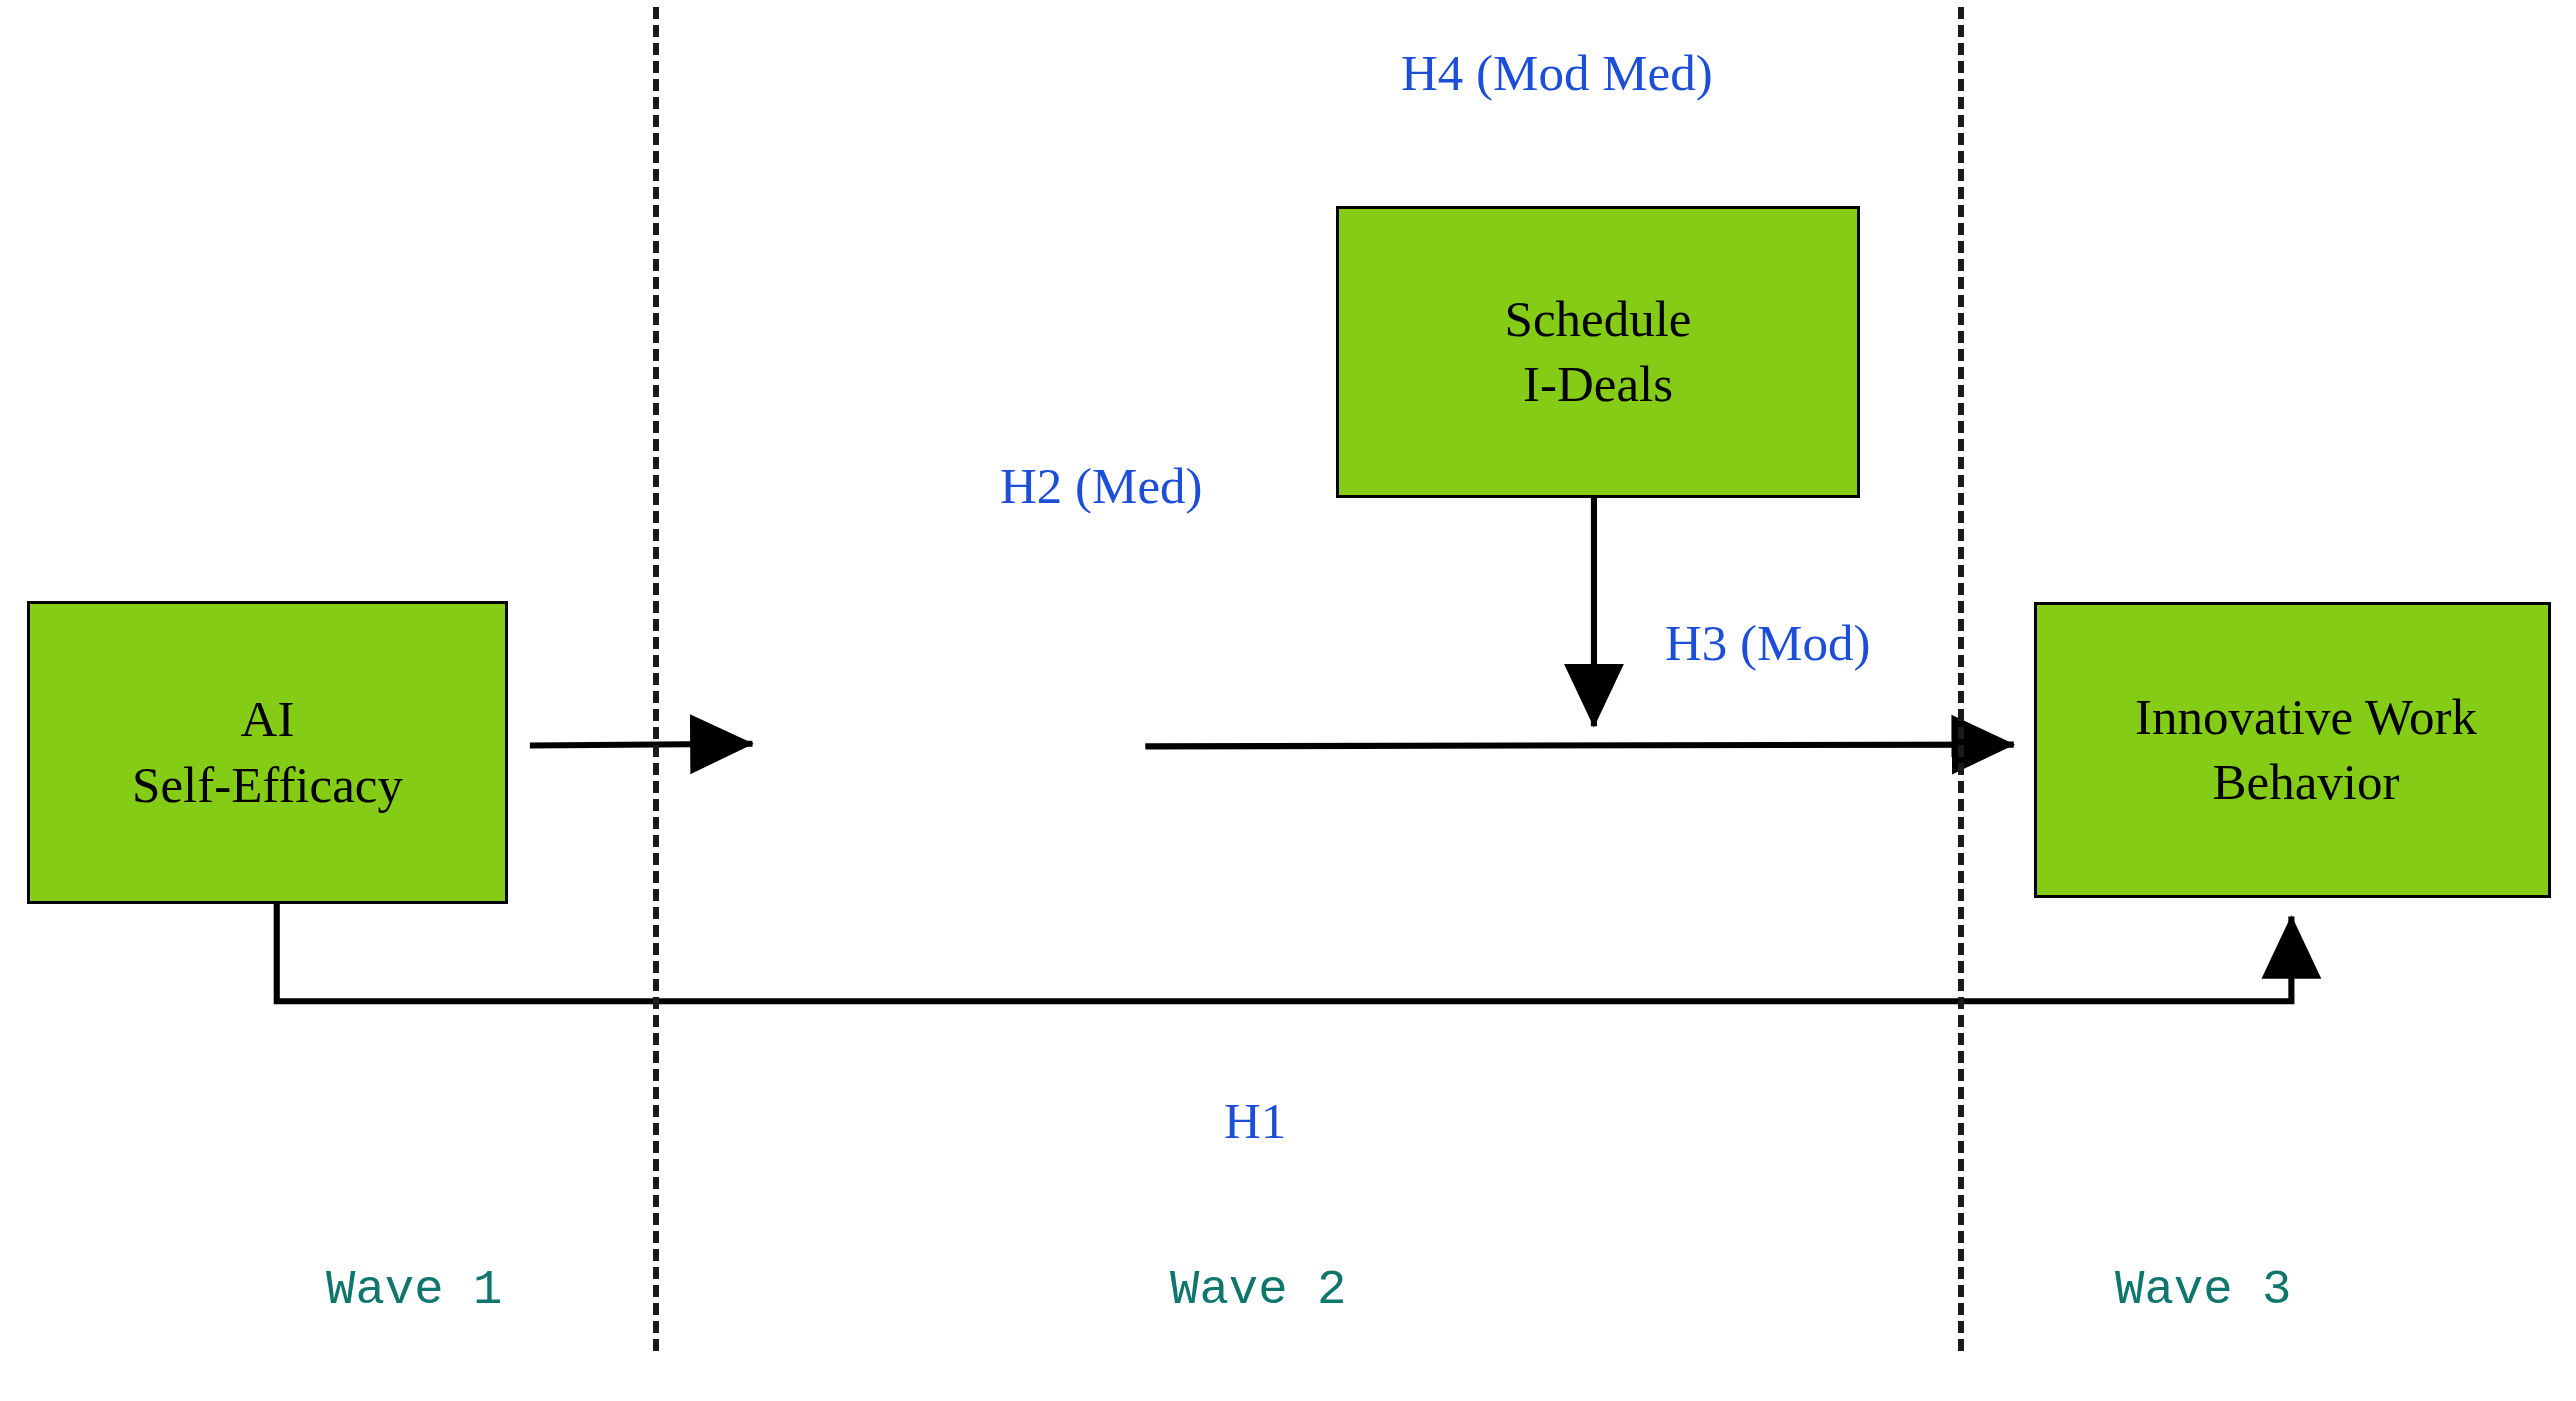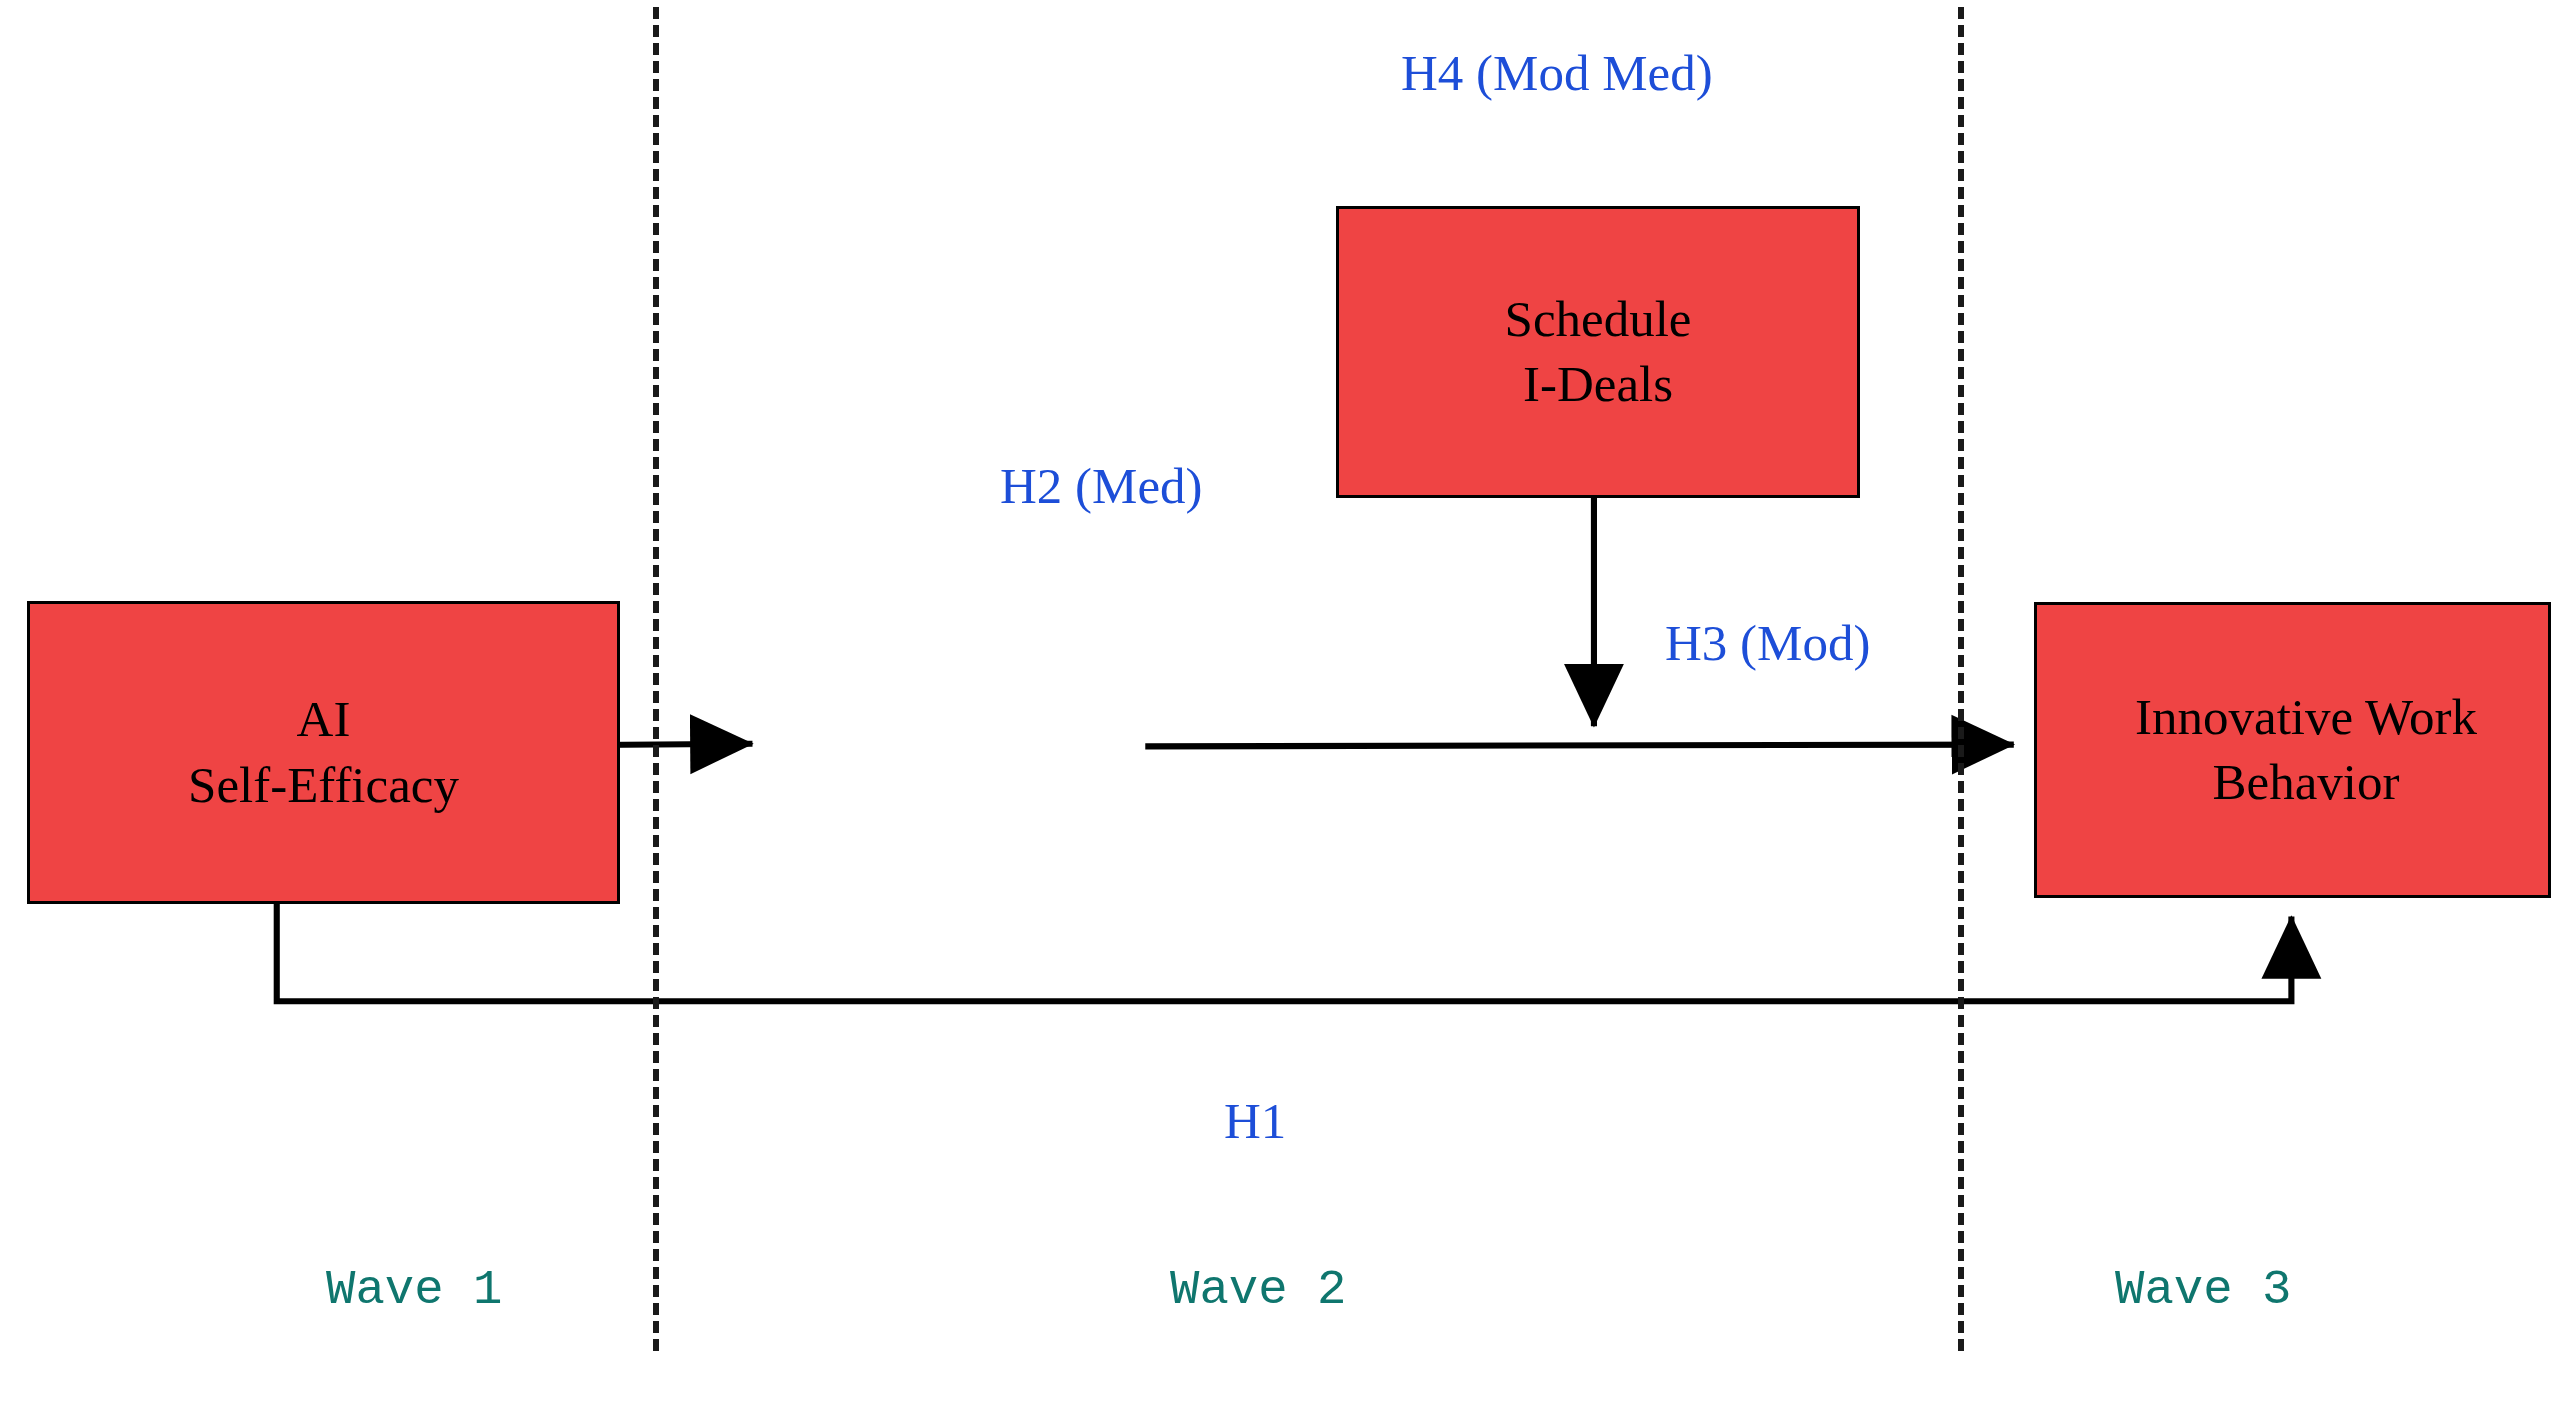--- a/index.html
+++ b/index.html
@@ -13,21 +13,21 @@
     width: 2576px;
     height: 1401px;
     background: #ffffff;
     font-family: "Liberation Serif", "DejaVu Serif", serif;
     overflow: hidden;
   }
   .node-box {
     position: absolute;
     box-sizing: border-box;
     border: 3.5px solid #000000;
-    background: #ef4444;
+    background: #84cc16;
     display: flex;
     flex-direction: column;
     align-items: center;
     justify-content: center;
     color: #000000;
     z-index: 3;
   }
   .node-line {
     display: block;
     font-size: 51px;
@@ -91,21 +91,21 @@
 
     <path d="M 607,854 L 862,852" fill="none" stroke="#000000" stroke-width="7" marker-end="url(#arrowRight)"></path>
 
     <path d="M 1312,855 L 2307,853" fill="none" stroke="#000000" stroke-width="7" marker-end="url(#arrowRight)"></path>
 
     <path d="M 1826,570 L 1826,832" fill="none" stroke="#000000" stroke-width="7" marker-end="url(#arrowDown)"></path>
 
     <path d="M 317,1035 L 317,1147 L 2625,1147 L 2625,1050" fill="none" stroke="#000000" stroke-width="7" stroke-linejoin="miter" marker-end="url(#arrowUp)"></path>
   </svg>
 
-  <div class="node-box" style="left:27px; top:601px; width:593px; height:303px;">
+  <div class="node-box" style="left:27px; top:601px; width:481px; height:303px;">
     <span class="node-line">AI</span>
     <span class="node-line">Self-Efficacy</span>
   </div>
 
 
   <div class="node-box" style="left:1336px; top:206px; width:524px; height:292px;">
     <span class="node-line">Schedule</span>
     <span class="node-line">I-Deals</span>
   </div>
 

